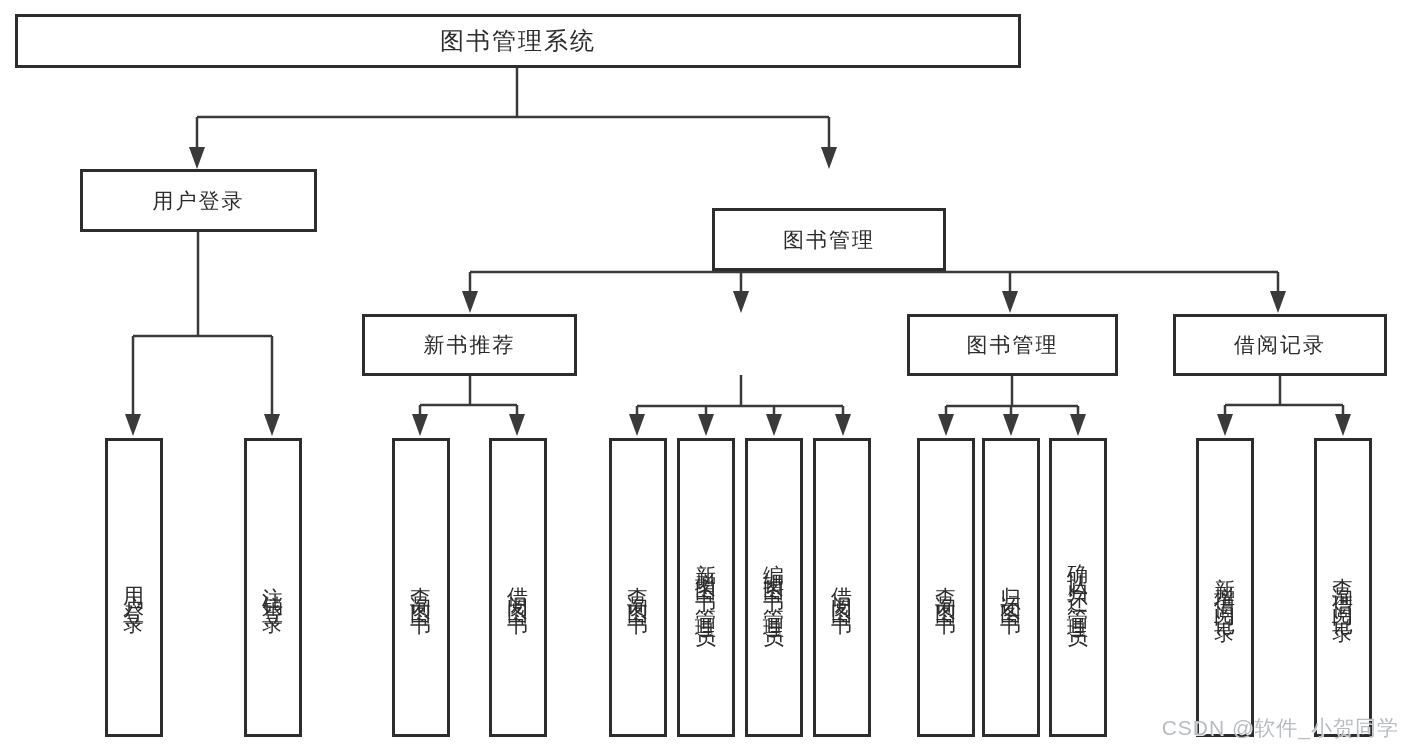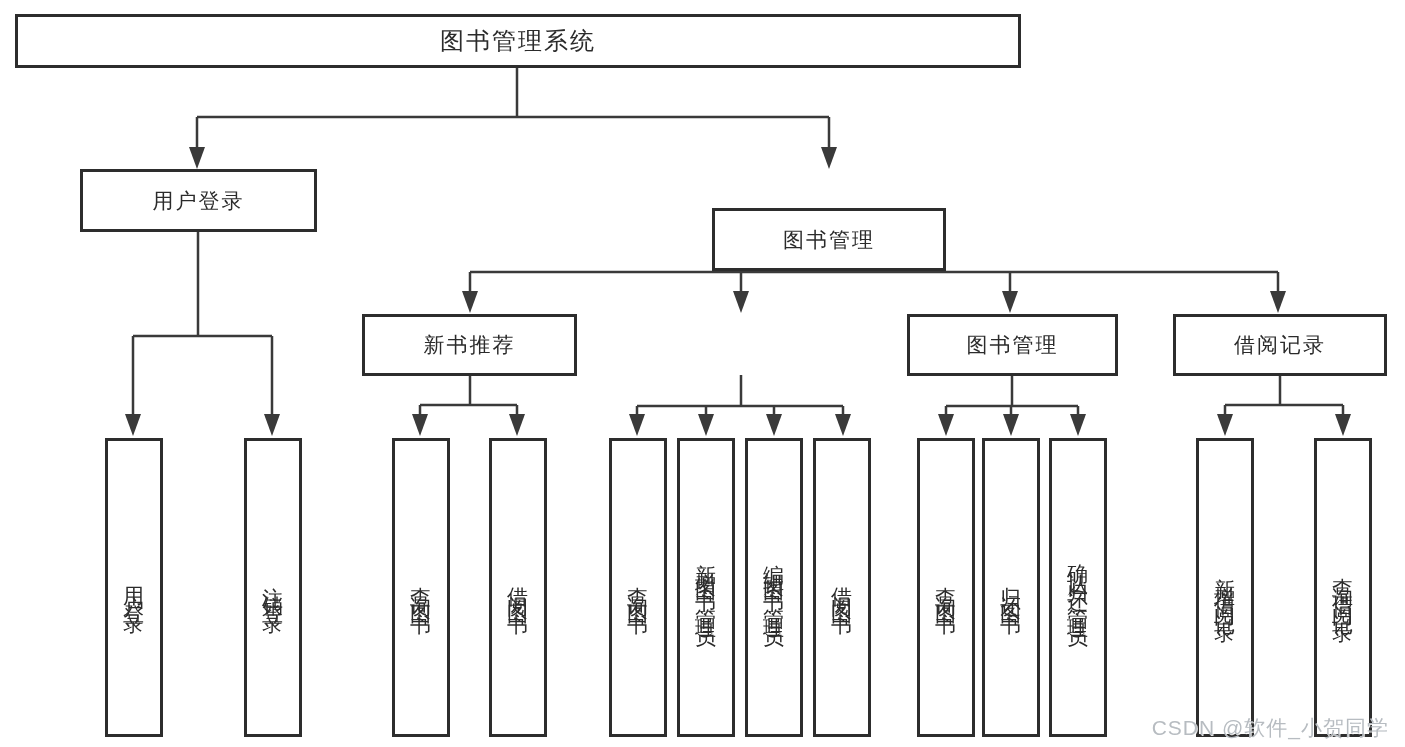--- a/index.html
+++ b/index.html
@@ -48,21 +48,21 @@
     writing-mode: vertical-rl;
     text-orientation: mixed;
     letter-spacing: 9px;
     line-height: 1;
     font-size: 21px;
     white-space: nowrap;
   }
   .watermark {
     position: absolute;
     top: 714px;
-    right: 16px;
+    right: 6px;
     font-size: 21px;
     letter-spacing: 1px;
     color: var(--watermark);
     z-index: 5;
     text-shadow: 1px 1px 0 rgba(255,255,255,0.85);
   }
 </style>
 </head>
 <body>
 

